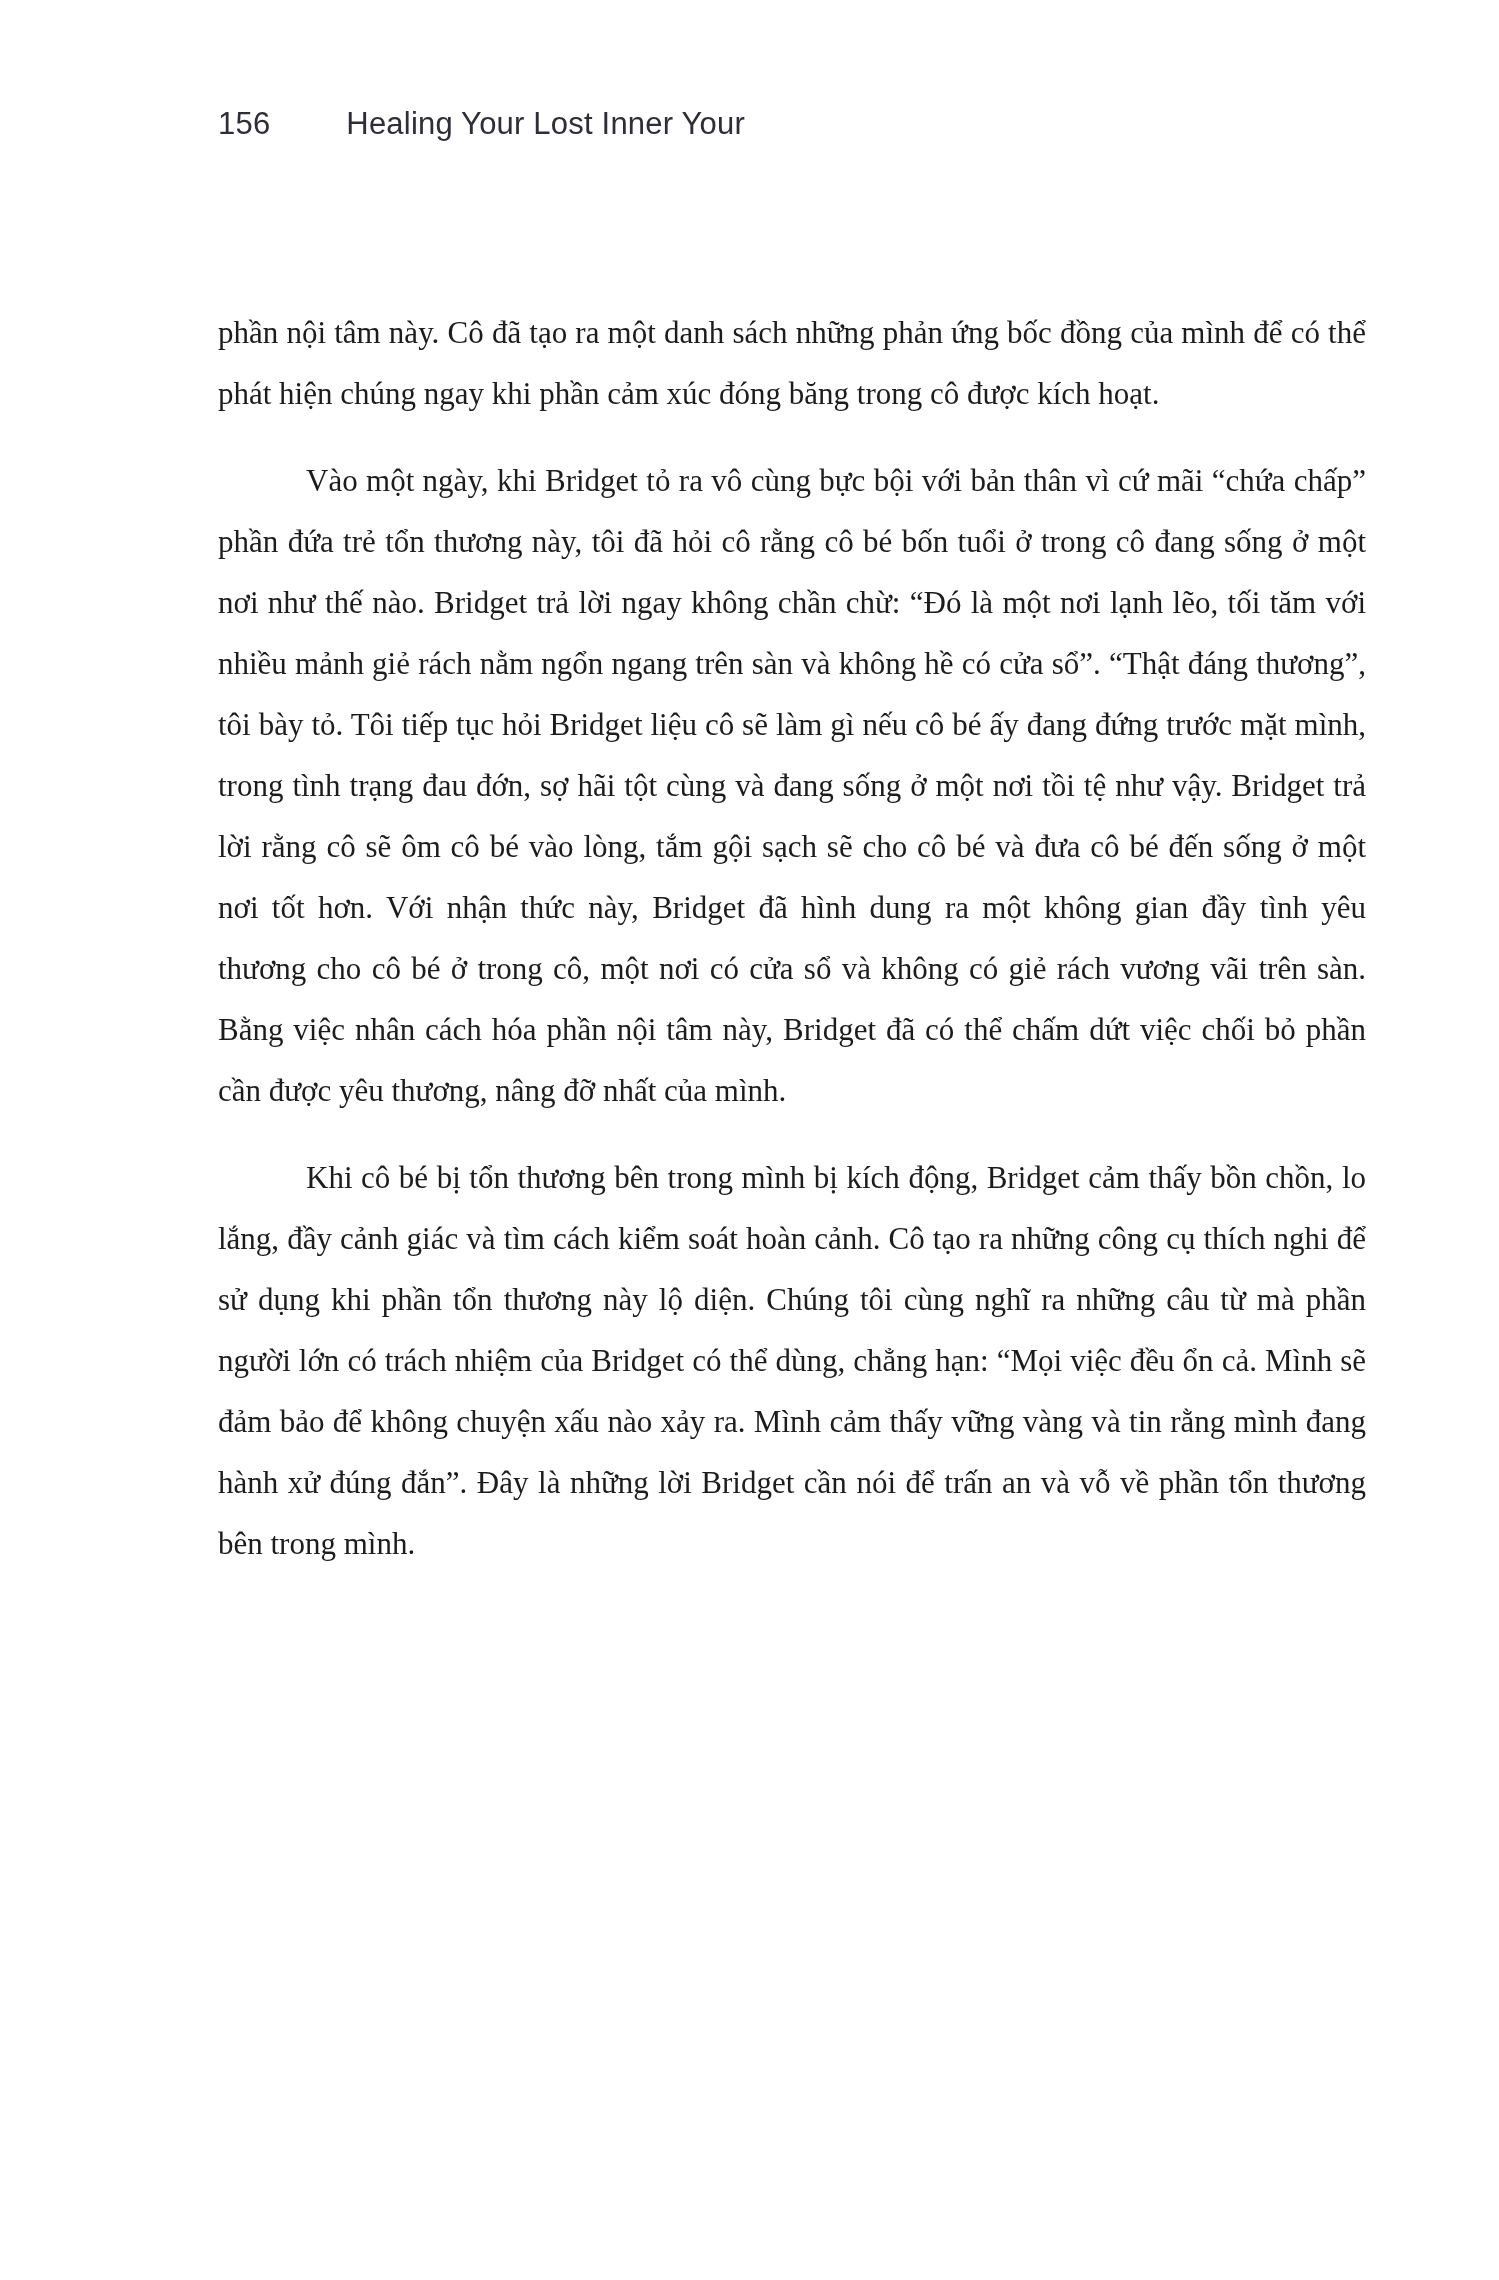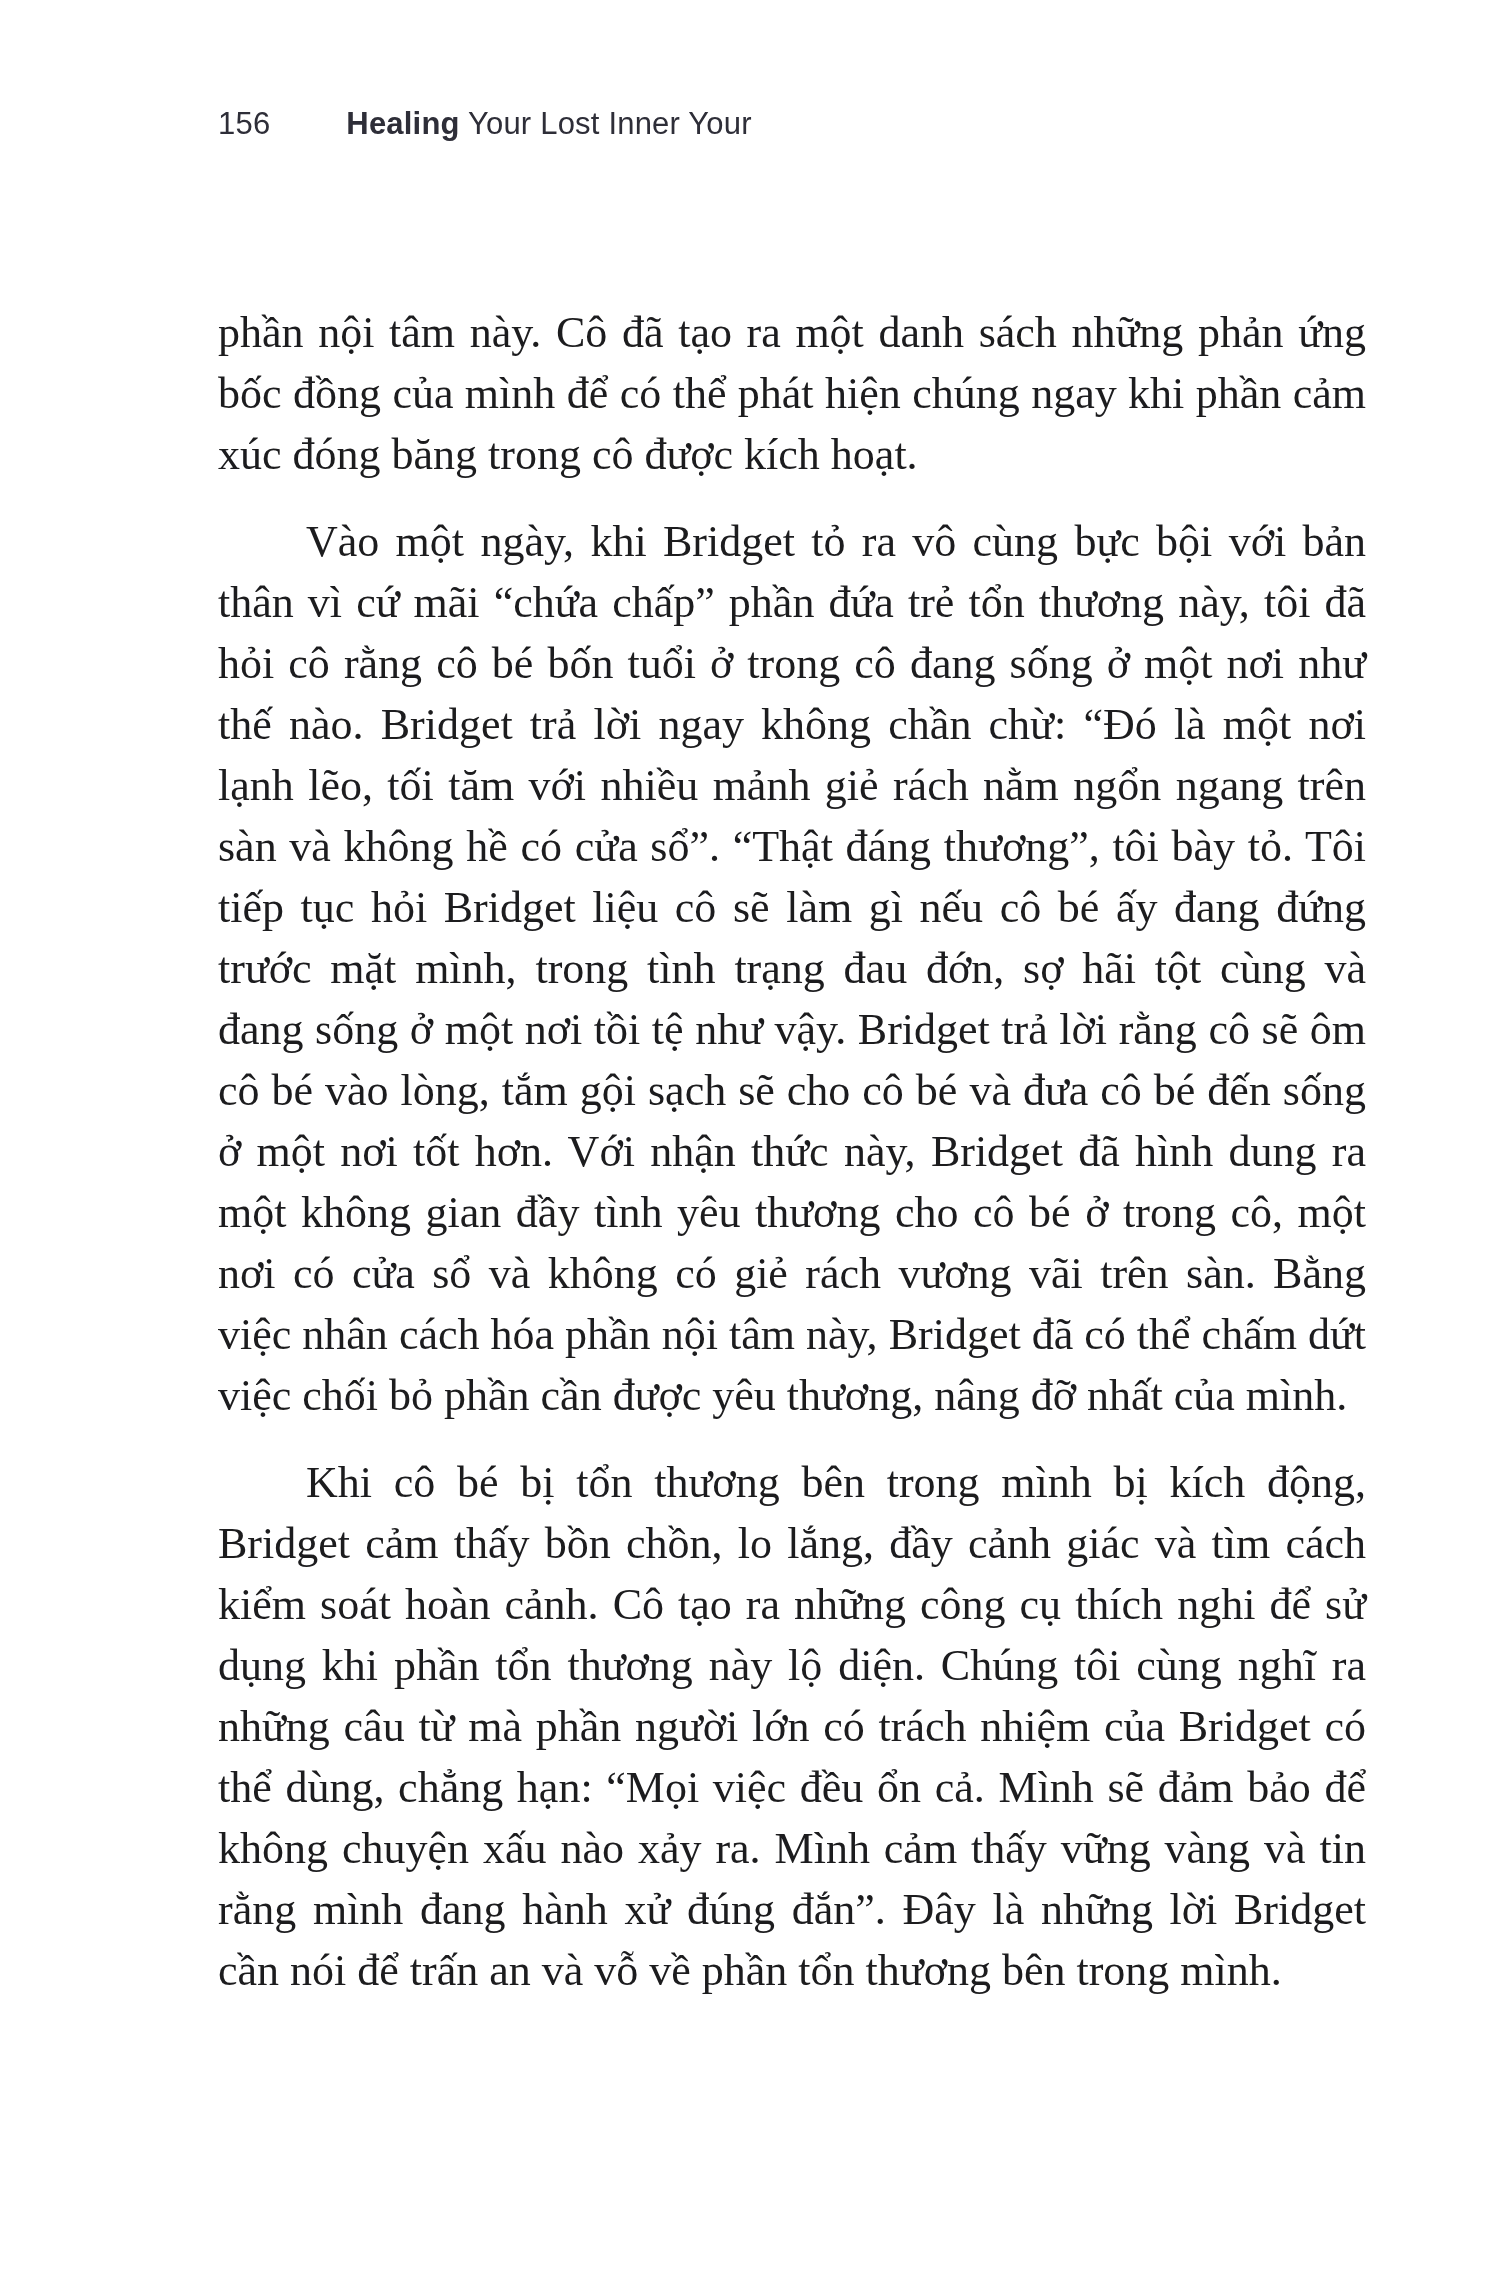--- a/index.html
+++ b/index.html
@@ -22,29 +22,29 @@
     display: flex;
     align-items: baseline;
     gap: 76px;
     font-family: "Liberation Sans", sans-serif;
     font-size: 31px;
     color: #2e2e38;
     letter-spacing: 0.2px;
     white-space: nowrap;
   }
   .running-title b {
-    font-weight: 700;
+    font-weight: 400;
   }
   .text-block {
     position: absolute;
     left: 175px;
     top: 302px;
     width: 1148px;
     font-family: "Liberation Serif", "DejaVu Serif", serif;
-    font-size: 44px;
+    font-size: 31px;
     line-height: 61px;
     color: #1c1c1e;
     text-align: justify;
   }
   .para {
     margin: 0 0 26px 0;
     padding: 0;
   }
   .para.indent {
     text-indent: 88px;

